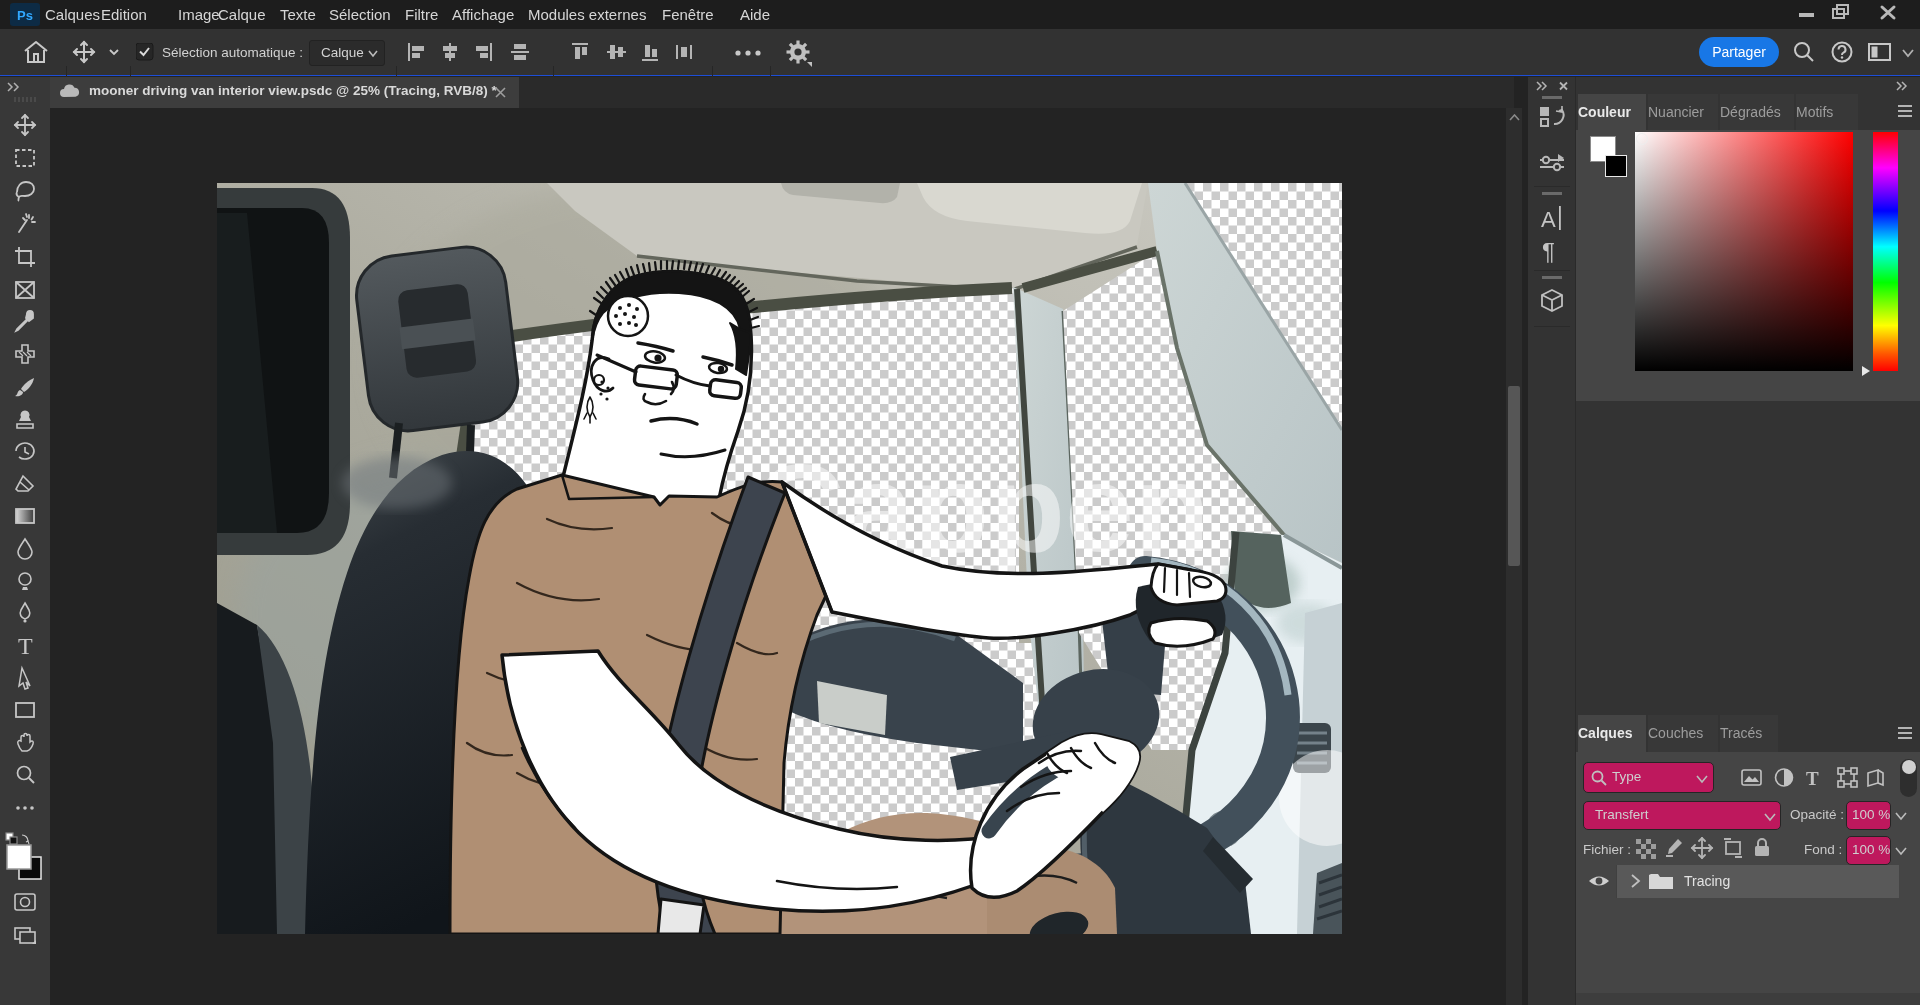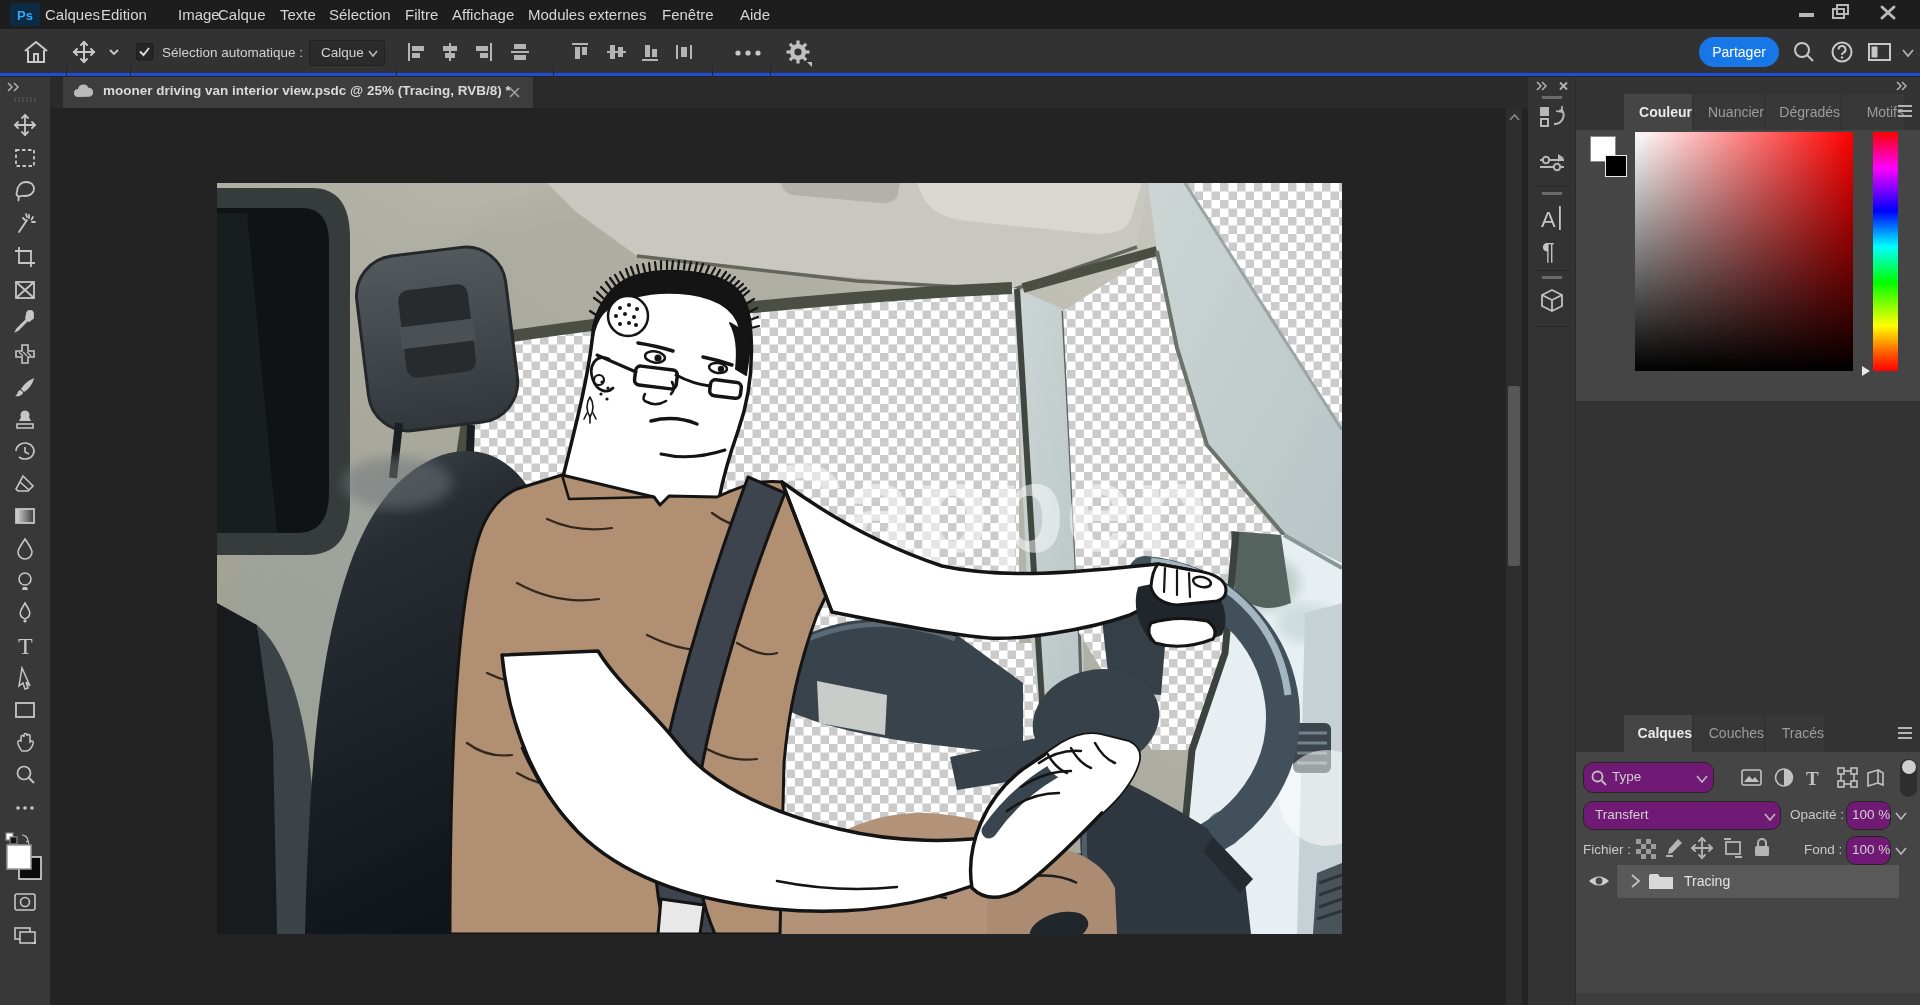--- a/index.html
+++ b/index.html
@@ -1,31 +1,31 @@
 <!DOCTYPE html>
 <html><head>
 <meta charset="utf-8">
 <style>
   * { margin:0; padding:0; box-sizing:border-box; }
   html,body { width:1920px; height:1005px; overflow:hidden; background:#232323;
     font-family:"Liberation Sans", sans-serif; }
   .abs { position:absolute; }
   #titlebar { position:absolute; left:0; top:0; width:1920px; height:29px; background:#1d1d1d; }
   .menu { position:absolute; top:0; height:29px; line-height:29px; color:#d6d6d6; font-size:15px; }
-  #optionsbar { position:absolute; left:0; top:29px; width:1920px; height:47px; background:#323232; border-bottom:3px solid #1d4ed8; }
+  #optionsbar { position:absolute; left:0; top:29px; width:1920px; height:47px; background:#323232; border-bottom:1px solid #1d4ed8; }
   .vsep { position:absolute; top:37px; width:1px; height:31px; background:#262626; }
-  #tabrow { position:absolute; left:50px; top:77px; width:1478px; height:31px; background:#2a2a2a; }
+  #tabrow { position:absolute; left:36px; top:77px; width:1478px; height:31px; background:#2a2a2a; }
   #doctab { position:absolute; left:13px; top:0; width:470px; height:31px; background:#3d3d3d; color:#d9d9d9; font-size:13.5px; }
   #toolbar { position:absolute; left:0; top:77px; width:50px; height:928px; background:#383838; }
   #canvasarea { position:absolute; left:50px; top:108px; width:1457px; height:897px; background:#232323; }
   #dock { position:absolute; left:1528px; top:77px; width:392px; height:928px; background:#333333; }
-  .ptab { position:absolute; top:0; height:36px; line-height:36px; text-align:right; font-size:14px; color:#9d9d9d; background:#383838;margin-left:46px; }
+  .ptab { position:absolute; top:0; height:36px; line-height:36px; text-align:left; font-size:14px; color:#9d9d9d; background:#383838; }
   .ptab.active { background:#454545; color:#e9e9e9; font-weight:bold; }
   .lbl { color:#c9c9c9; font-size:13.5px; }
-  .inputbox { position:absolute; background:#701a75; border:1px solid #252525; border-radius:10px; color:#cfcfcf; font-size:13.5px; }
+  .inputbox { position:absolute; background:#be185d; border:1px solid #252525; border-radius:5px; color:#cfcfcf; font-size:13.5px; }
   svg { display:block; }
 </style>
 </head>
 <body>
 
 <div id="titlebar">
   <svg class="abs" style="left:10px;top:3px" width="30" height="23">
     <rect x="0" y="0" width="30" height="23" rx="3" fill="#0d2b45"></rect>
     <text x="15" y="17" font-size="13" font-weight="bold" fill="#31a8ff" text-anchor="middle">Ps</text>
   </svg>

